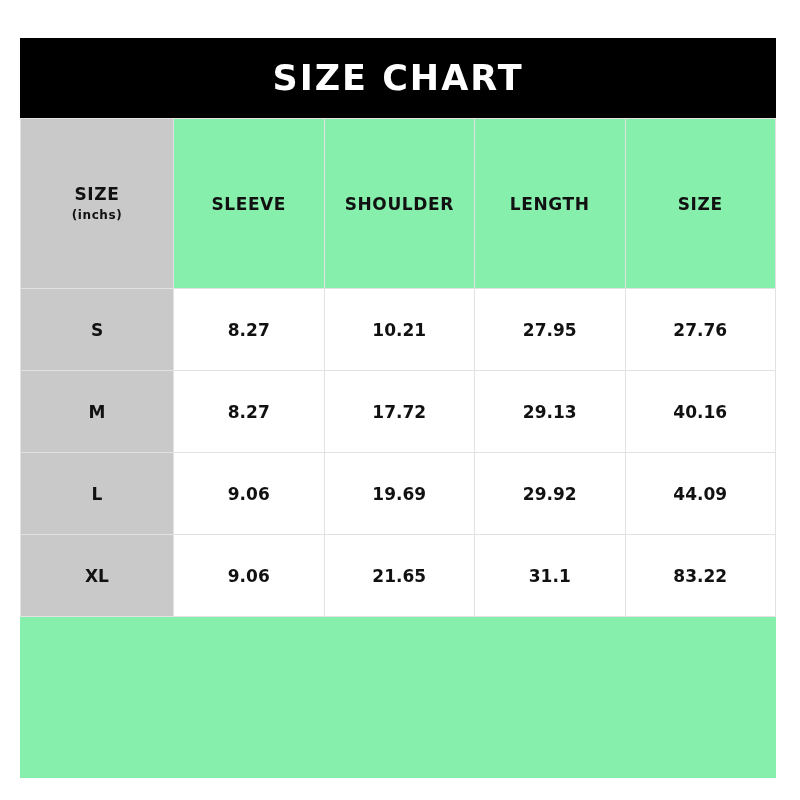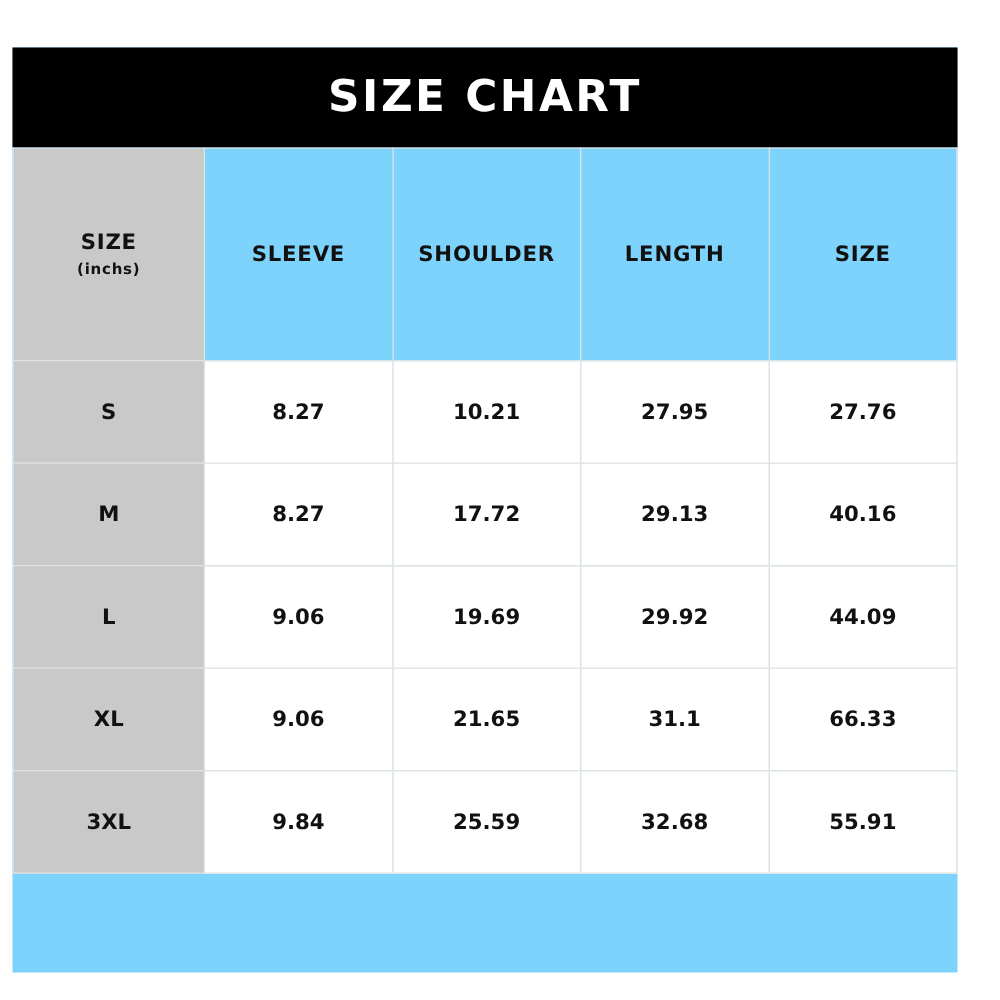--- a/index.html
+++ b/index.html
@@ -12,25 +12,25 @@
   }
   #page {
     position: relative;
     width: 800px;
     height: 800px;
     background: #ffffff;
     overflow: hidden;
   }
   .chart-wrap {
     position: absolute;
-    left: 10px;
+    left: 20px;
     top: 38px;
     width: 756px;
     height: 740px;
-    background: #7dd3fc;
+    background: #86efac;
   }
   .title-bar {
     width: 100%;
     height: 80px;
     background: #000000;
     display: flex;
     align-items: center;
     justify-content: center;
   }
   .title-text {
@@ -124,28 +124,21 @@
           <td class="value-cell">19.69</td>
           <td class="value-cell">29.92</td>
           <td class="value-cell">44.09</td>
         </tr>
 
         <tr class="data-row">
           <td class="size-cell">XL</td>
           <td class="value-cell">9.06</td>
           <td class="value-cell">21.65</td>
           <td class="value-cell">31.1</td>
-          <td class="value-cell">66.33</td>
+          <td class="value-cell">83.22</td>
         </tr>
 
 
-        <tr class="data-row">
-          <td class="size-cell">3XL</td>
-          <td class="value-cell">9.84</td>
-          <td class="value-cell">25.59</td>
-          <td class="value-cell">32.68</td>
-          <td class="value-cell">55.91</td>
-        </tr>
       </tbody>
     </table>
 
   </div>
 </div>
 
 </body></html>

